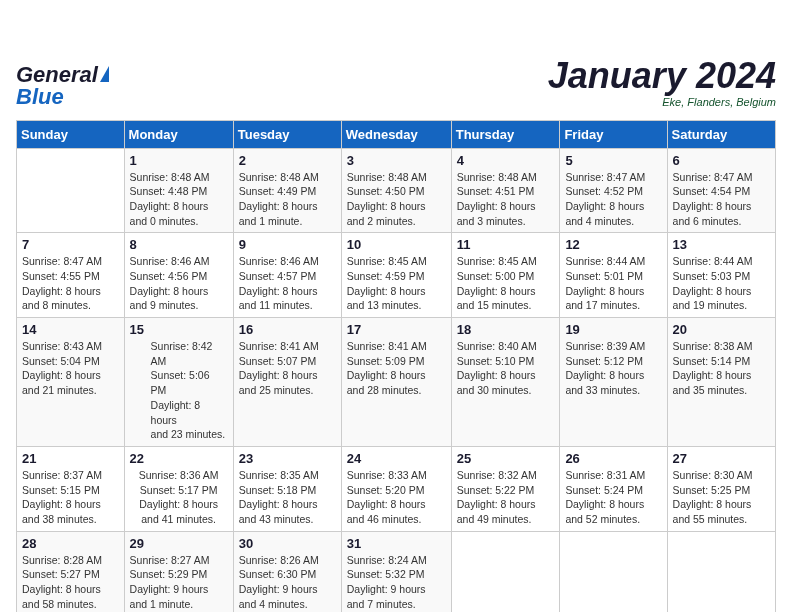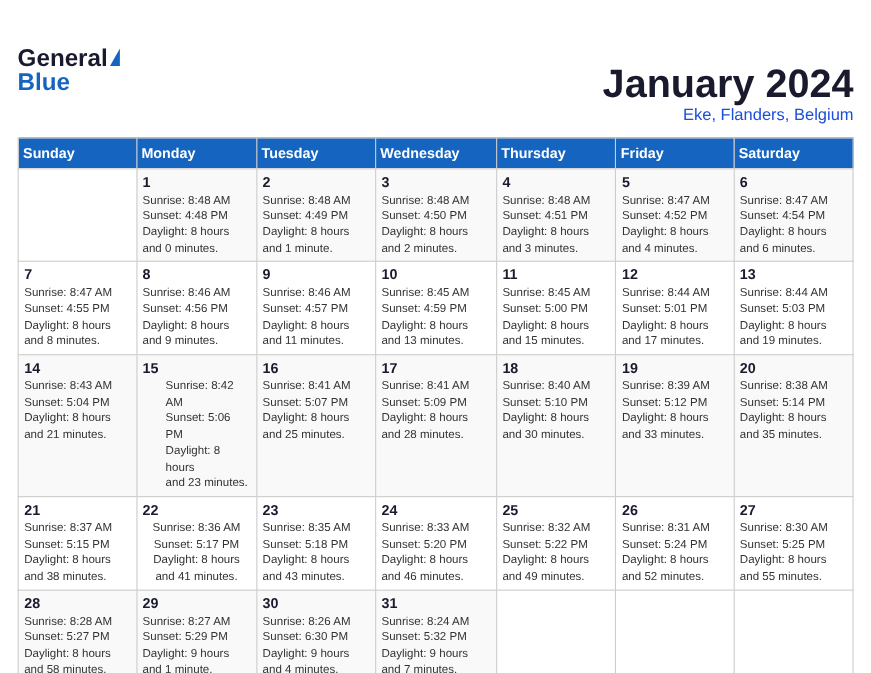--- a/index.html
+++ b/index.html
@@ -6,22 +6,23 @@
     body {
       font-family: Arial, sans-serif;
       background: #fff;
       width: 792px;
       min-height: 612px;
       padding: 16px;
     }
     .header {
       display: flex;
       justify-content: space-between;
-      align-items: center;
+      align-items: flex-end;
       margin-bottom: 12px;
+      font-style: italic;
     }
     .logo {
       display: flex;
       flex-direction: column;
       align-items: flex-start;
     }
     .logo-general {
       font-size: 22px;
       font-weight: bold;
       color: #1a1a2e;
@@ -41,22 +42,22 @@
       text-align: right;
       margin-top: 40px;
     }
     .month-title {
       font-size: 36px;
       font-weight: bold;
       color: #1a1a2e;
       line-height: 1.1;
     }
     .location-title {
-      font-size: 15px;
-      color: #1d4ed8;
+      font-size: 11px;
+      color: #14532d;
     }
     table {
       width: 100%;
       border-collapse: collapse;
       font-size: 11px;
     }
     thead tr th {
       background-color: #1565c0;
       color: #fff;
       padding: 6px 4px;

